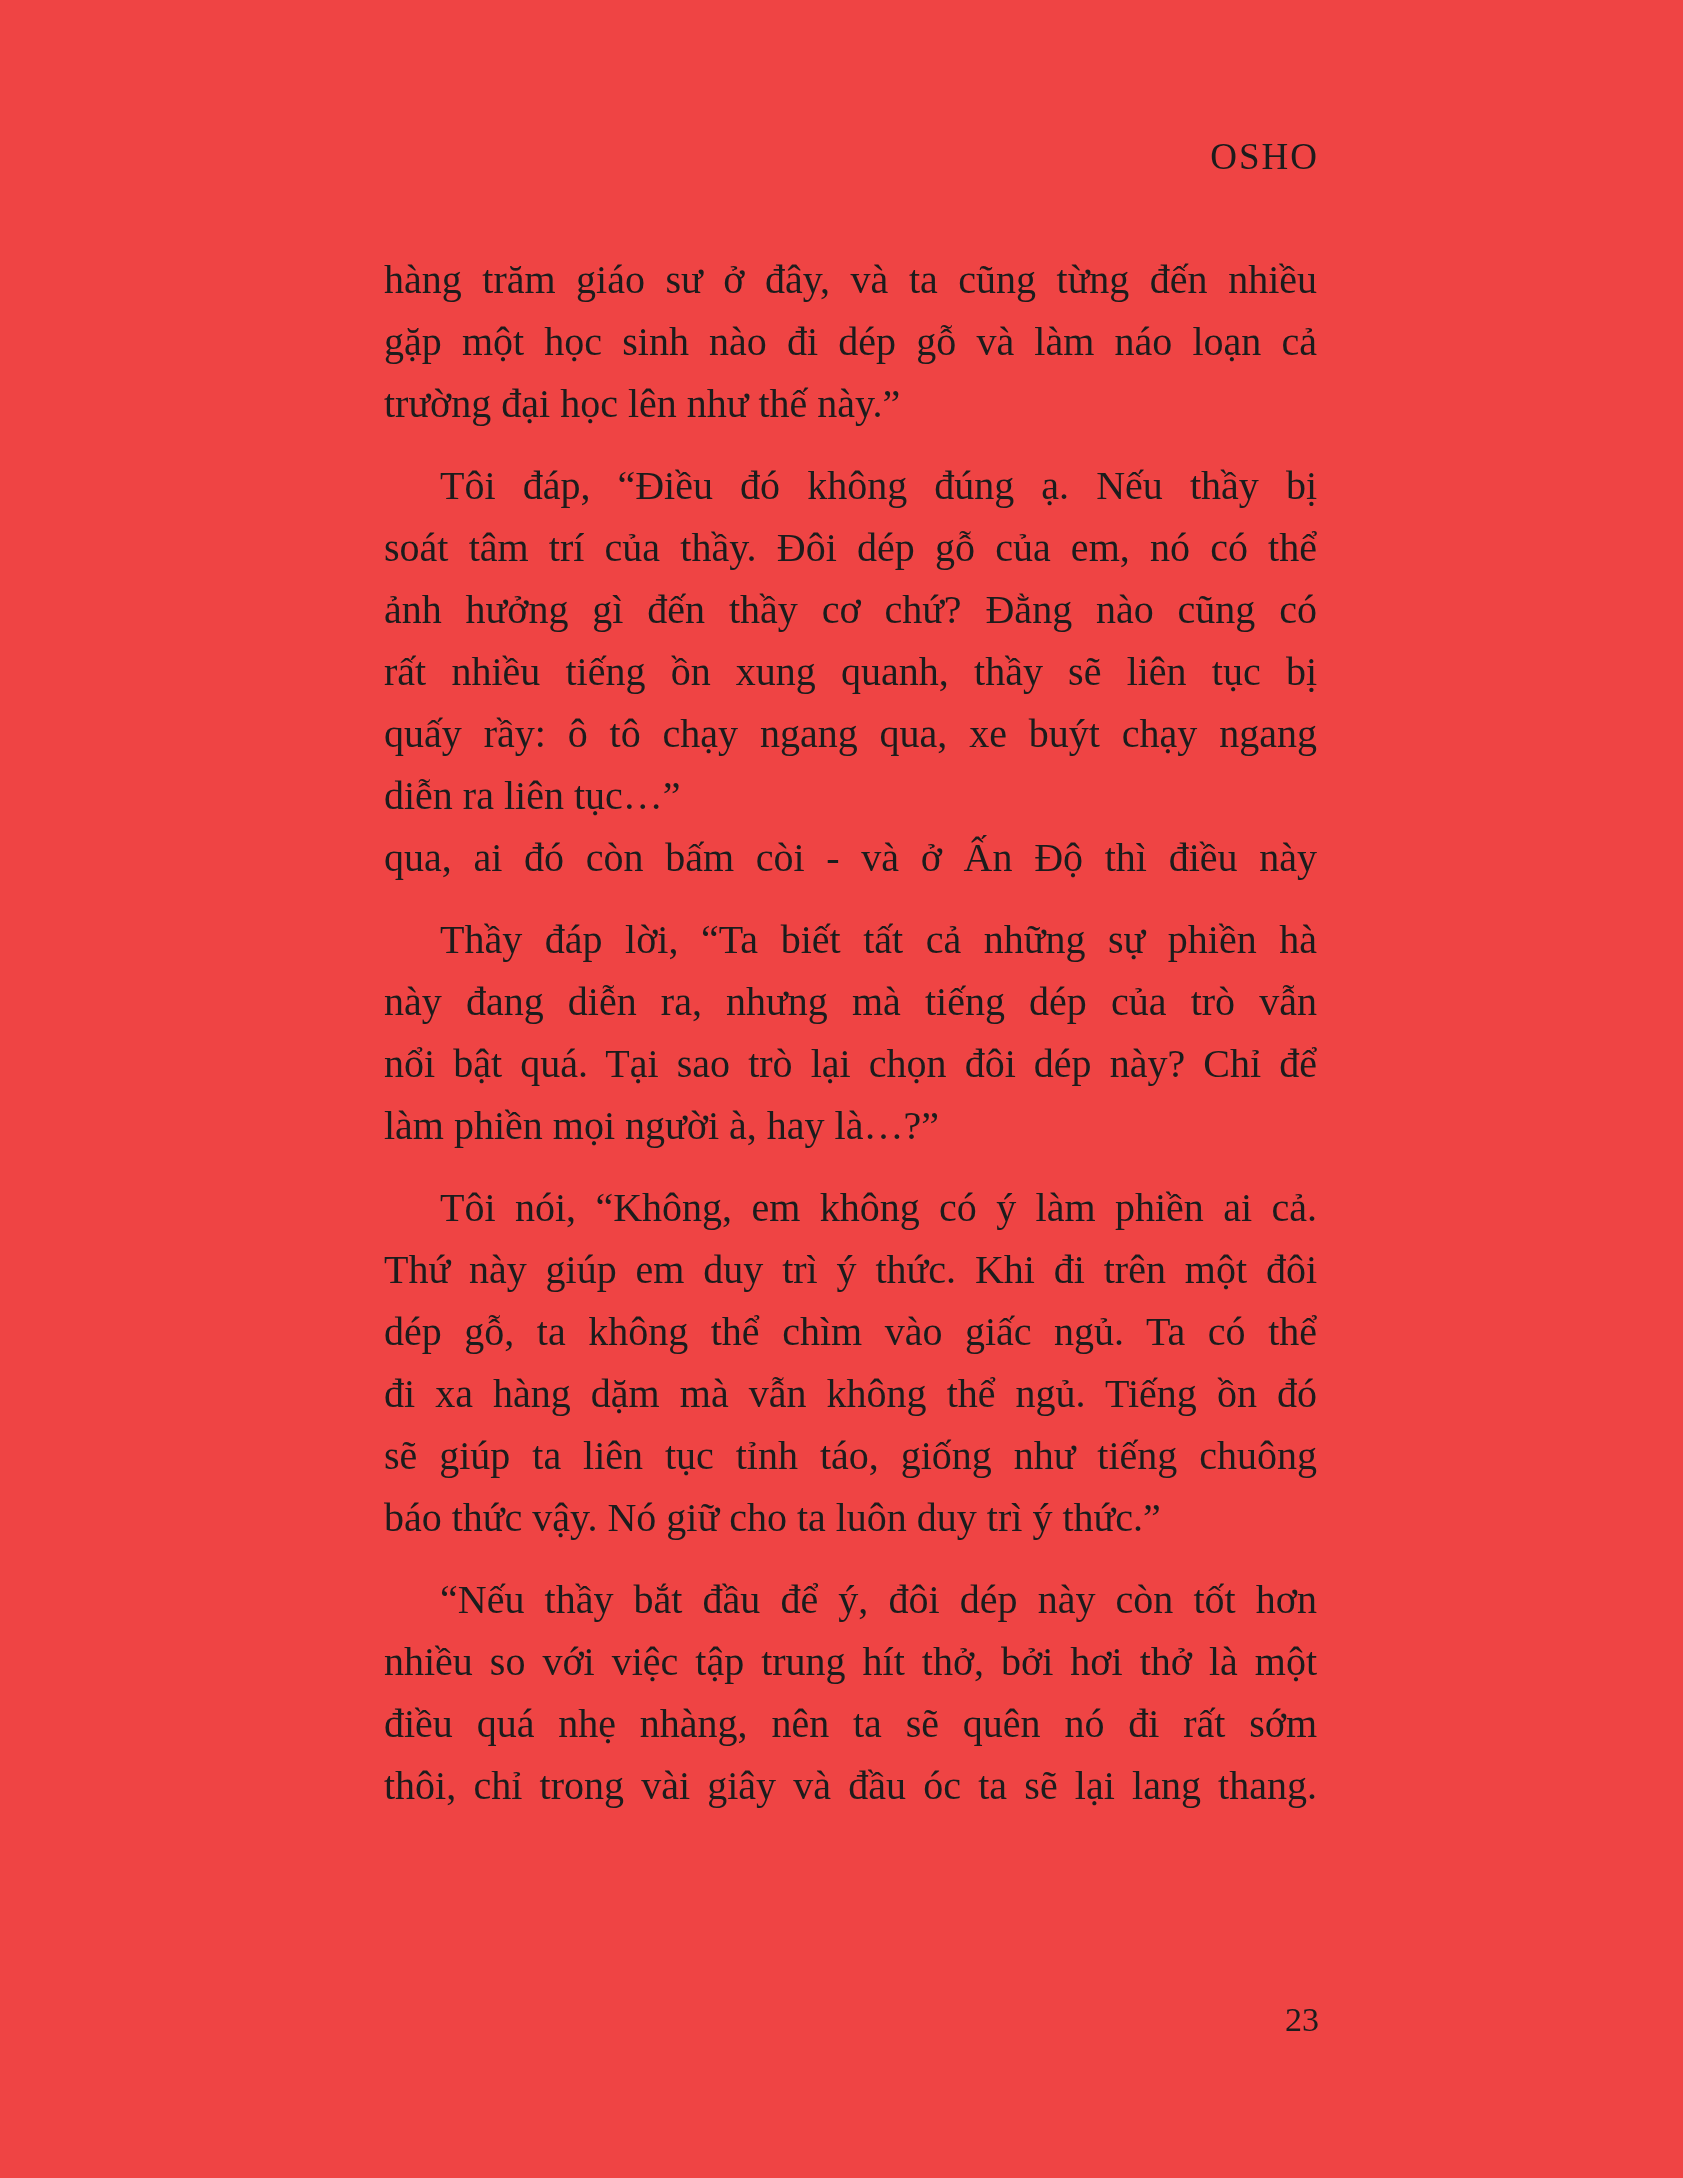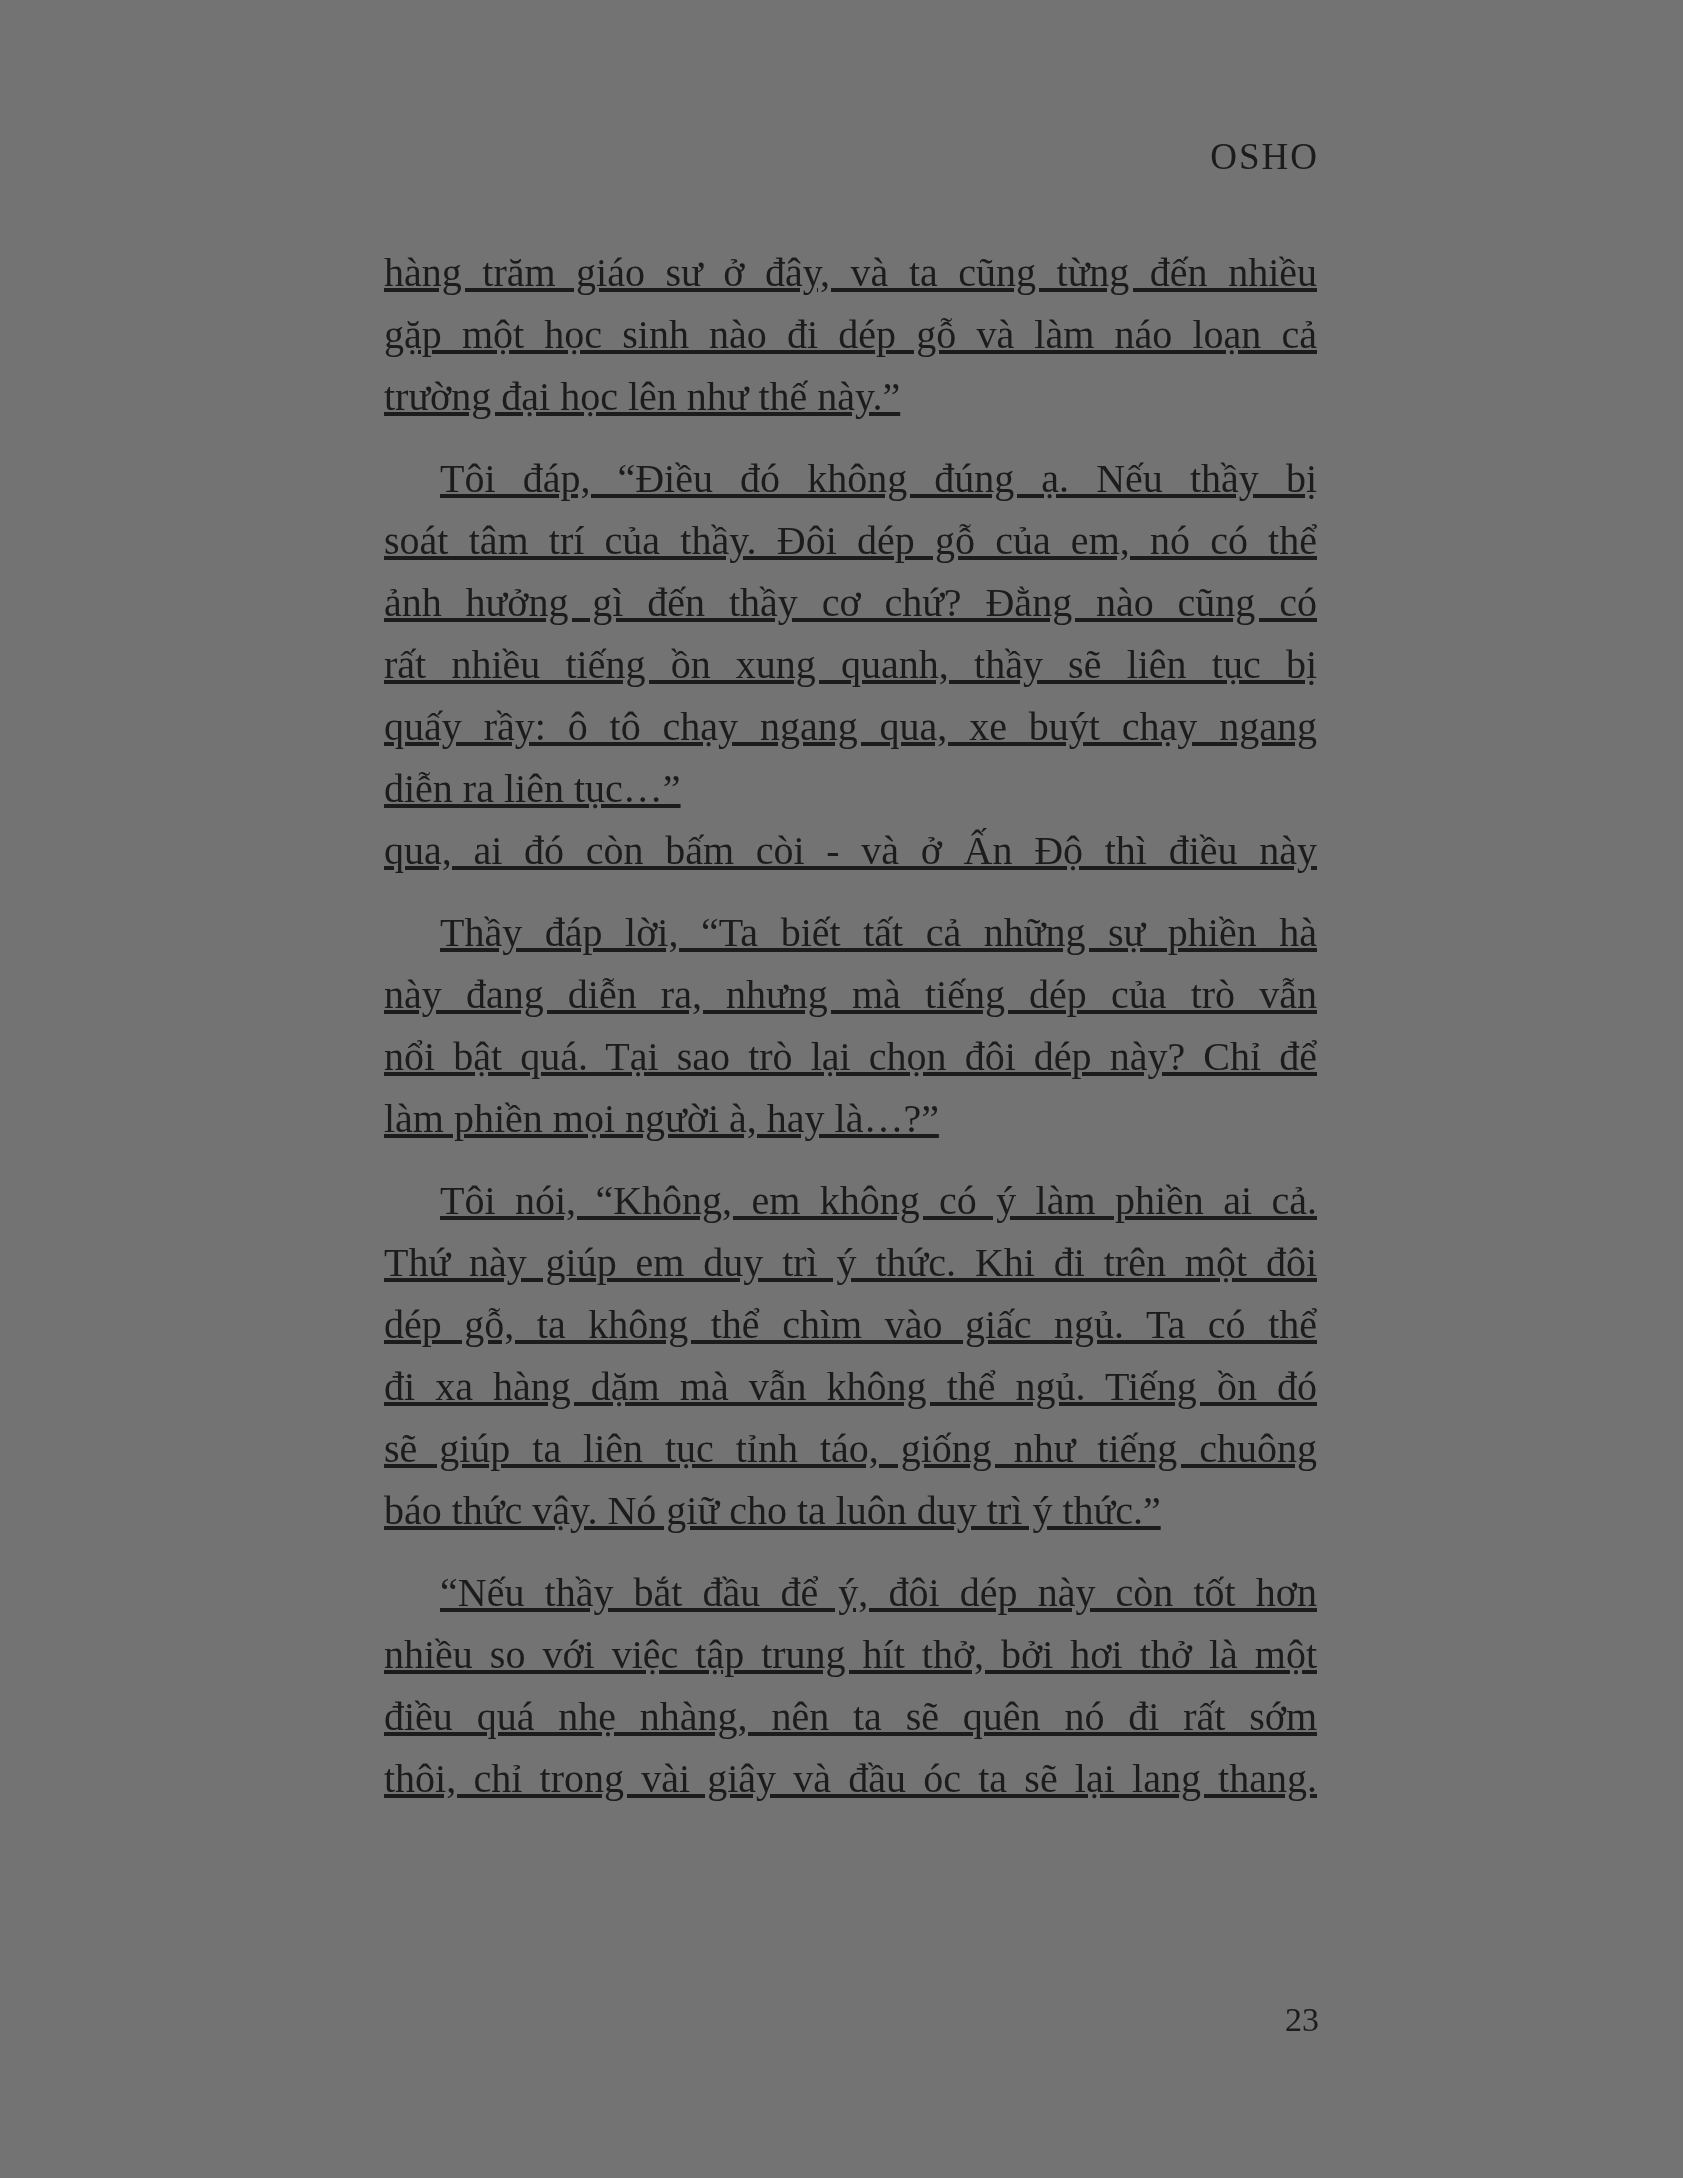--- a/index.html
+++ b/index.html
@@ -12,42 +12,41 @@
     height: 2178px;
     position: relative;
     overflow: hidden;
     font-family: "Liberation Serif", "DejaVu Serif", serif;
     color: #1c1c1c;
   }
   .page {
     position: absolute;
     left: 0; top: 0;
     width: 1683px; height: 2178px;
-    background: #737373;
+    background: #ef4444;
   }
   .running-header {
     position: absolute;
     top: 135px;
     left: 1089px;
     width: 230px;
     text-align: right;
     font-size: 37px;
     letter-spacing: 2px;
     line-height: 44px;
     color: #1c1c1c;
   }
   .body-text {
     position: absolute;
     left: 384px;
     top: 242px;
     width: 933px;
   }
   .para {
-    margin: 0 0 20px 0;
-    text-decoration: underline;
+    margin: 7px 0 20px 0;
   }
   .line {
     display: block;
     height: 62px;
     line-height: 62px;
     font-size: 40px;
     text-align: justify;
     text-align-last: justify;
     white-space: nowrap;
     overflow: visible;

